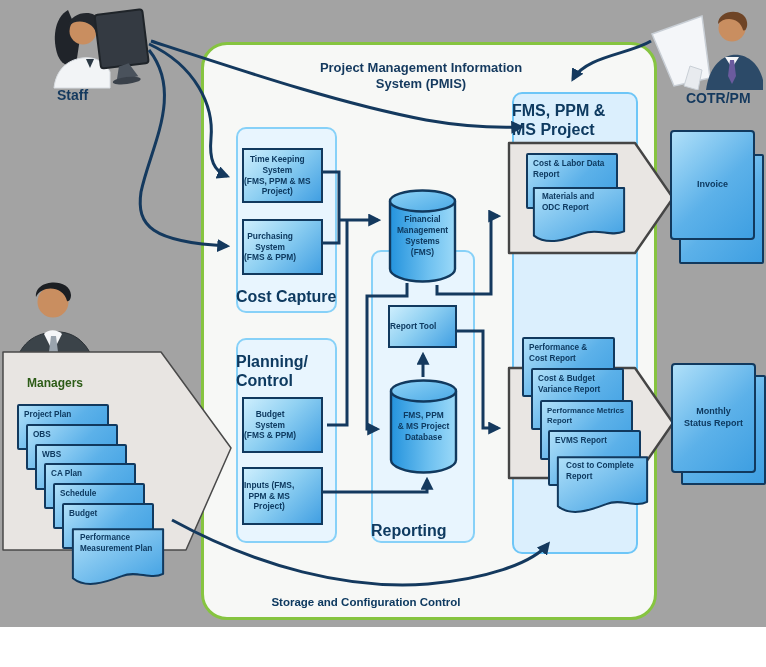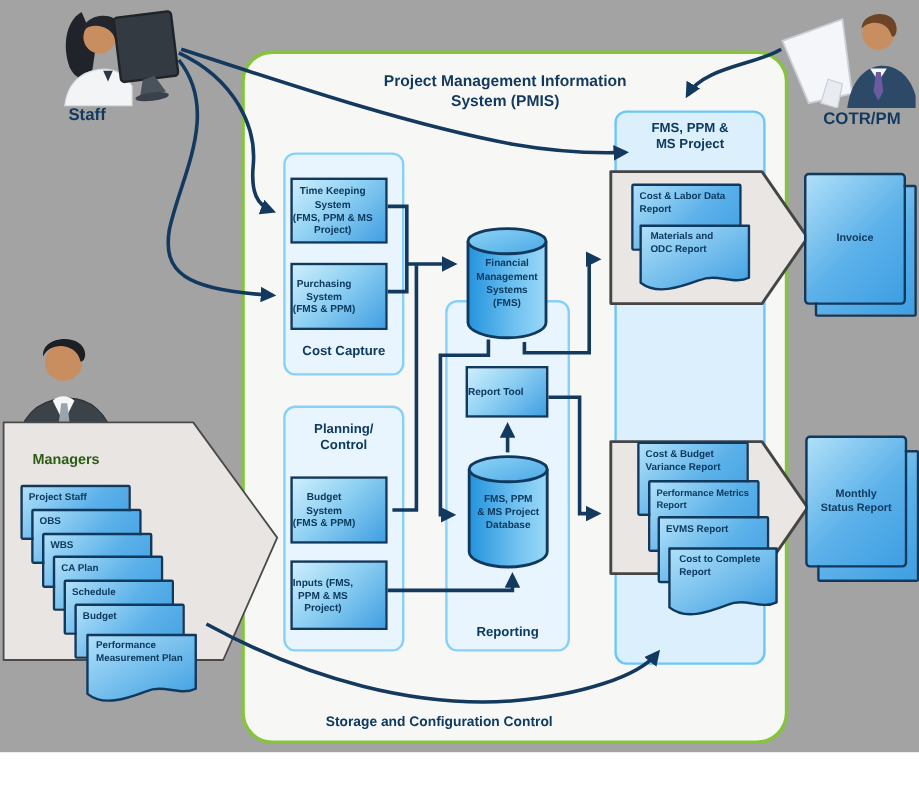--- a/index.html
+++ b/index.html
@@ -4,21 +4,21 @@
 <style>
   html,body { margin:0; padding:0; background:#fff; }
   .canvas { position:relative; width:766px; height:627px; background:#a3a3a3;
             font-family:"Liberation Sans", sans-serif; overflow:hidden; }
   .abs { position:absolute; }
   .pre { white-space:pre-line; }
   .container { border:3px solid #86c440; background:#f7f8f6; border-radius:26px; box-sizing:border-box; }
   .title { font-size:13px; font-weight:bold; color:#14395e; text-align:center; line-height:1.25; }
   .panel { background:#e8f5fe; border:2px solid #87d1f8; border-radius:10px; box-sizing:border-box; }
   .panel-dark { background:#dbeffd; border-color:#6ec6f7; }
-  .plabel { font-weight:bold; color:#0e3a60; font-size:11px; text-align:center; line-height:1.2; }
+  .plabel { font-weight:bold; color:#0e3a60; font-size:16px; text-align:left; line-height:1.2; }
   .box { background:linear-gradient(135deg,#cdeefd 0%,#8fd0f2 45%,#419fe2 100%);
          border:2px solid #11395e; box-sizing:border-box;
          display:flex; align-items:center; justify-content:flex-start; text-align:center;
          font-weight:bold; color:#0e3a60; font-size:8.4px; line-height:1.3; }
   .doc { background:linear-gradient(135deg,#b0e0f9 0%,#5cb1e9 55%,#3e9fe2 100%);
          border:2px solid #11395e; border-radius:2px; box-sizing:border-box;
          font-weight:bold; color:#0e3a60; font-size:8.2px; line-height:1.3; padding:4px 5px; }
   .doc-center { display:flex; align-items:center; justify-content:center; text-align:center;
                 padding:0; font-size:9px; border-radius:4px; }
   .wavydoc { background:none; }
@@ -142,41 +142,45 @@
     <svg class="shape" viewBox="0 0 100 60" preserveAspectRatio="none">
       <path d="M2,2 H98 V44 C84,50 70,40 54,46 C36,52 16,58 2,48 Z" fill="url(#docGrad)" stroke="#11395e" stroke-width="2" vector-effect="non-scaling-stroke" stroke-linejoin="round"></path>
     </svg>
     <div class="doc-label pre" style="top:6px;left:10px">Materials and
 ODC Report</div>
   </div>
 
   <svg class="abs z2" style="left:507px;top:366px" width="168" height="114">
     <polygon points="2,2 128,2 166,57 128,112 2,112" fill="#e9e6e3" stroke="#454545" stroke-width="2.4" stroke-linejoin="round"></polygon>
   </svg>
+  <div class="abs doc z3" style="left:522px;top:337px;width:93px;height:60px">
+    <span class="pre">Performance &amp;
+Cost Report</span>
+  </div>
   <div class="abs doc z3" style="left:531px;top:368px;width:93px;height:62px">
     <span class="pre">Cost &amp; Budget
 Variance Report</span>
   </div>
   <div class="abs doc z3" style="left:540px;top:400px;width:93px;height:60px;font-size:7.8px">
     <span class="pre">Performance Metrics
 Report</span>
   </div>
   <div class="abs doc z3" style="left:548px;top:430px;width:93px;height:56px">
     <span>EVMS Report</span>
   </div>
   <div class="abs doc wavydoc z3" style="left:556px;top:455px;width:93px;height:64px;border:none;background:none">
     <svg class="shape" viewBox="0 0 100 60" preserveAspectRatio="none">
       <path d="M2,2 H98 V44 C84,50 70,40 54,46 C36,52 16,58 2,48 Z" fill="url(#docGrad)" stroke="#11395e" stroke-width="2" vector-effect="non-scaling-stroke" stroke-linejoin="round"></path>
     </svg>
     <div class="doc-label pre" style="top:6px;left:10px">Cost to Complete
 Report</div>
   </div>
 
   <div class="abs doc z2" style="left:679px;top:154px;width:85px;height:110px"></div>
-  <div class="abs doc doc-center z3" style="left:670px;top:144px;width:85px;height:110px">
+  <div class="abs doc doc-center z3" style="left:670px;top:130px;width:85px;height:110px">
     <span>Invoice</span>
   </div>
 
   <div class="abs doc z2" style="left:681px;top:375px;width:85px;height:110px"></div>
   <div class="abs doc doc-center z3" style="left:671px;top:363px;width:85px;height:110px">
     <span class="pre">Monthly
 Status Report</span>
   </div>
 
   <svg class="abs z2" style="left:36px;top:2px" width="118" height="88" viewBox="0 0 118 88">
@@ -212,21 +216,21 @@
     <path d="M51,68 L56,68 L58,84 L54,96 L49,84 Z" fill="#9aa4ae"></path>
   </svg>
 
   <svg class="abs z2" style="left:1px;top:350px" width="234" height="203">
     <polygon points="2,2 160,2 230,98 185,200 2,200" fill="#e8e5e2" stroke="#4a4a4a" stroke-width="1.5" stroke-linejoin="round"></polygon>
   </svg>
 
   <div class="abs managers-label z3" style="left:27px;top:376px">Managers</div>
 
   <div class="abs doc z3" style="left:17px;top:404px;width:92px;height:46px">
-    <span>Project Staff</span>
+    <span>Project Plan</span>
   </div>
   <div class="abs doc z3" style="left:26px;top:424px;width:92px;height:46px">
     <span>OBS</span>
   </div>
   <div class="abs doc z3" style="left:35px;top:444px;width:92px;height:46px">
     <span>WBS</span>
   </div>
   <div class="abs doc z3" style="left:44px;top:463px;width:92px;height:46px">
     <span>CA Plan</span>
   </div>

